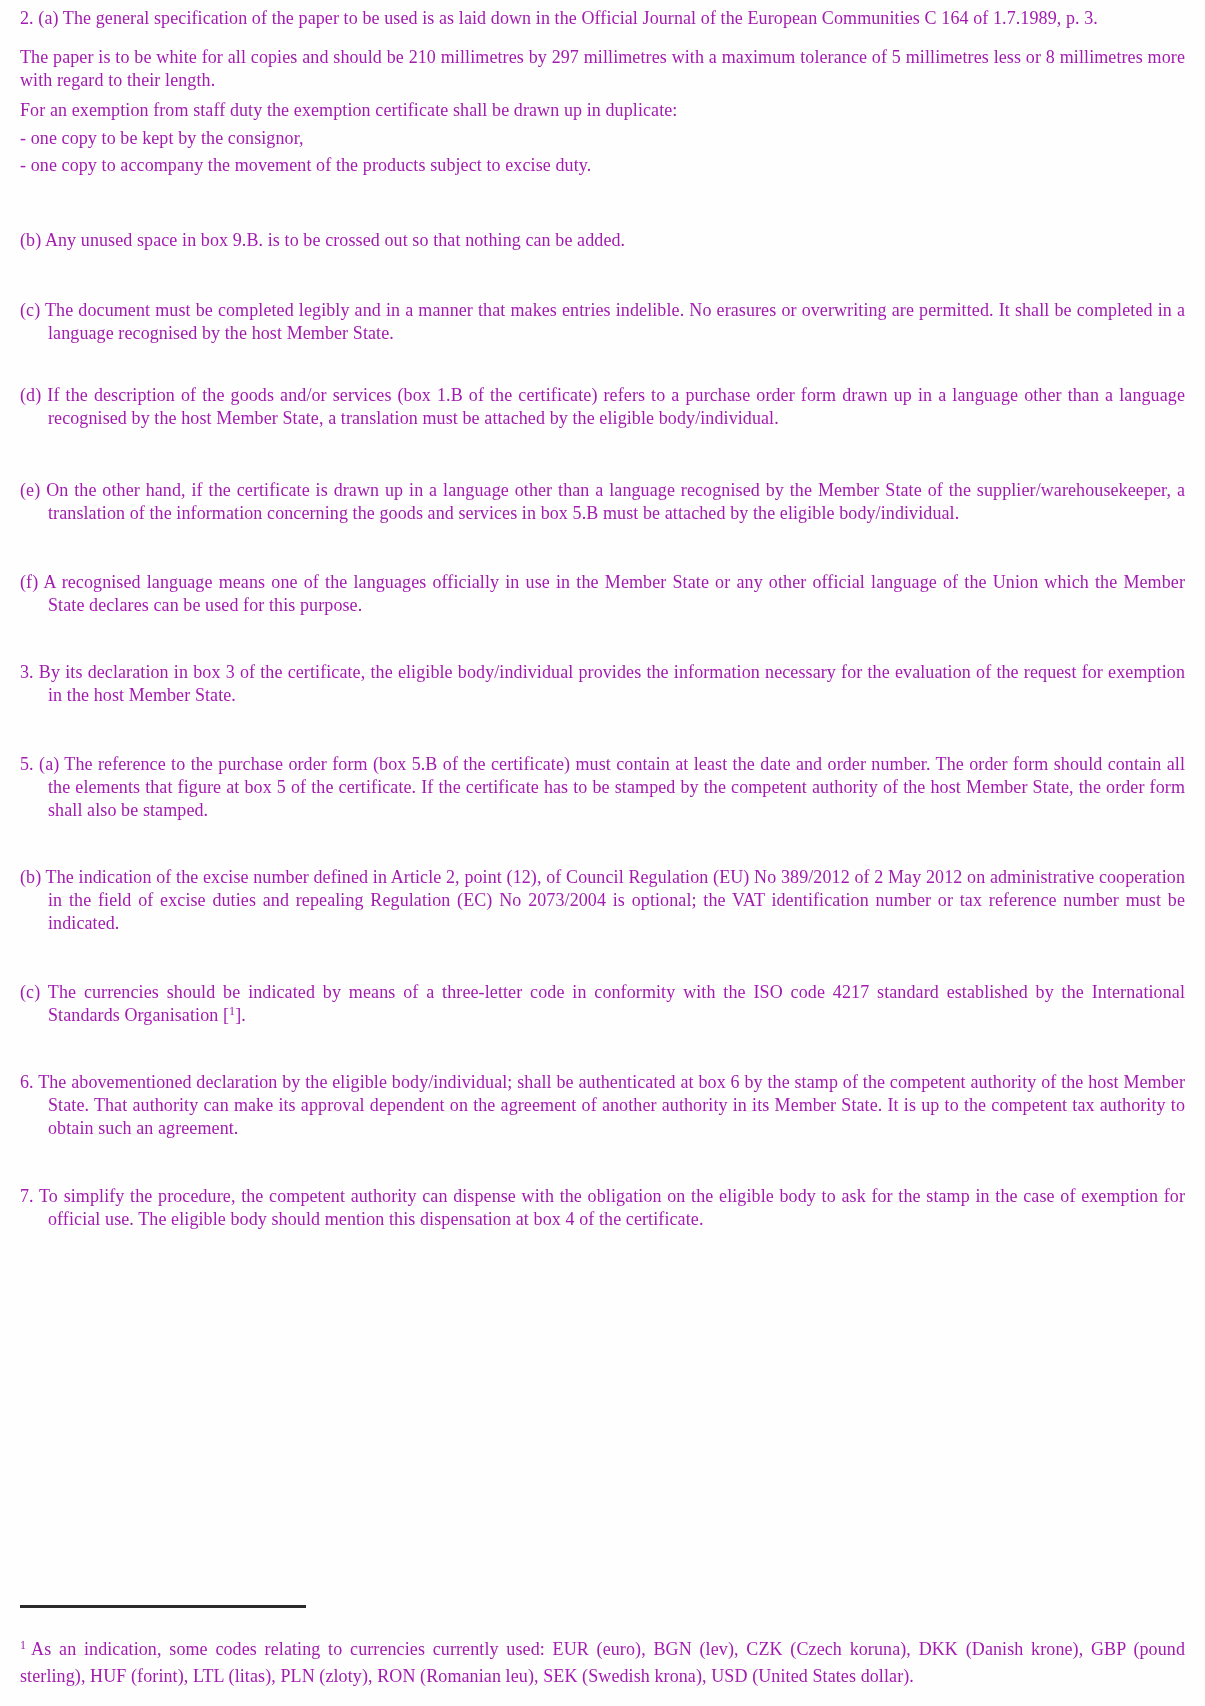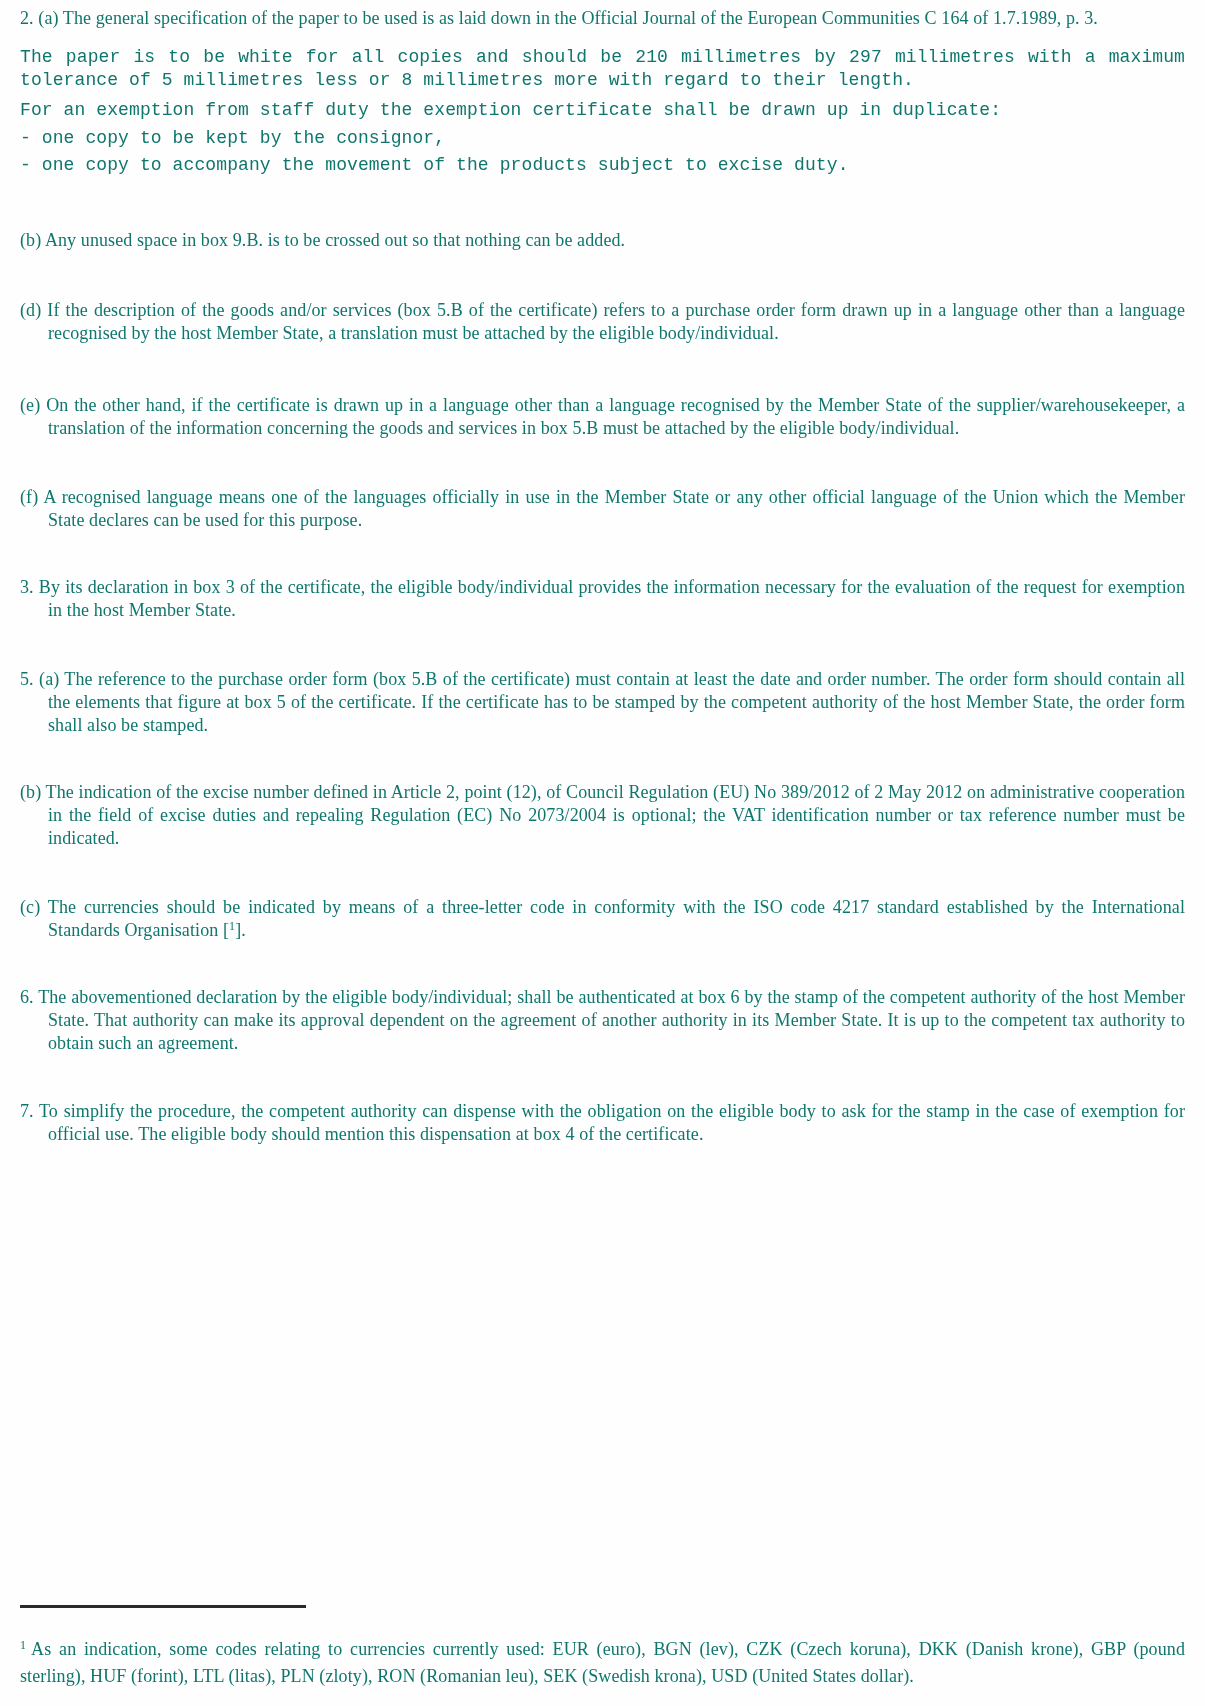--- a/index.html
+++ b/index.html
@@ -6,21 +6,21 @@
     margin: 0;
     padding: 0;
     background: #e8e8e8;
   }
   .page {
     position: relative;
     width: 1205px;
     height: 1706px;
     margin: 0 auto;
     background: #fefefe;
-    color: #0f766e;
+    color: #a21caf;
     font-family: "Liberation Serif", "DejaVu Serif", serif;
     font-size: 18px;
     line-height: 23px;
     overflow: hidden;
   }
   .content {
     position: absolute;
     top: 7px;
     left: 20px;
     right: 20px;
@@ -29,21 +29,20 @@
     margin: 0;
     text-align: justify;
     
     padding-left: 28px;
     text-indent: -28px;
     letter-spacing: 0.1px;
   }
   p.no-hang {
     padding-left: 0;
     text-indent: 0;
-    font-family: Liberation Mono, monospace;
   }
   .footnote-block {
     position: absolute;
     left: 20px;
     right: 20px;
     top: 1605px;
   }
   .footnote-rule {
     width: 286px;
     height: 3px;
@@ -77,22 +76,23 @@
     <p class="para no-hang" style="padding-left:0;text-indent:0;margin-bottom:7px;padding-left:0">The paper is to be white for all copies and should be 210 millimetres by 297 millimetres with a maximum tolerance of 5 millimetres less or 8 millimetres more with regard to their length.</p>
 
     <p class="para no-hang" style="margin-bottom:5px">For an exemption from staff duty the exemption certificate shall be drawn up in duplicate:</p>
 
     <p class="para no-hang" style="margin-bottom:4px">- one copy to be kept by the consignor,</p>
 
     <p class="para no-hang" style="margin-bottom:52px">- one copy to accompany the movement of the products subject to excise duty.</p>
 
     <p class="para" style="margin-bottom:47px">(b) Any unused space in box 9.B. is to be crossed out so that nothing can be added.</p>
 
+    <p class="para" style="margin-bottom:39px">(c) The document must be completed legibly and in a manner that makes entries indelible. No erasures or overwriting are permitted. It shall be completed in a language recognised by the host Member State.</p>
 
-    <p class="para" style="margin-bottom:49px">(d) If the description of the goods and/or services (box 5.B of the certificate) refers to a purchase order form drawn up in a language other than a language recognised by the host Member State, a translation must be attached by the eligible body/individual.</p>
+    <p class="para" style="margin-bottom:49px">(d) If the description of the goods and/or services (box 1.B of the certificate) refers to a purchase order form drawn up in a language other than a language recognised by the host Member State, a translation must be attached by the eligible body/individual.</p>
 
     <p class="para" style="margin-bottom:46px">(e) On the other hand, if the certificate is drawn up in a language other than a language recognised by the Member State of the supplier/warehousekeeper, a translation of the information concerning the goods and services in box 5.B must be attached by the eligible body/individual.</p>
 
     <p class="para" style="margin-bottom:44px">(f) A recognised language means one of the languages officially in use in the Member State or any other official language of the Union which the Member State declares can be used for this purpose.</p>
 
     <p class="para" style="margin-bottom:46px">3. By its declaration in box 3 of the certificate, the eligible body/individual provides the information necessary for the evaluation of the request for exemption in the host Member State.</p>
 
 
     <p class="para" style="margin-bottom:44px">5. (a) The reference to the purchase order form (box 5.B of the certificate) must contain at least the date and order number. The order form should contain all the elements that figure at box 5 of the certificate. If the certificate has to be stamped by the competent authority of the host Member State, the order form shall also be stamped.</p>
 

